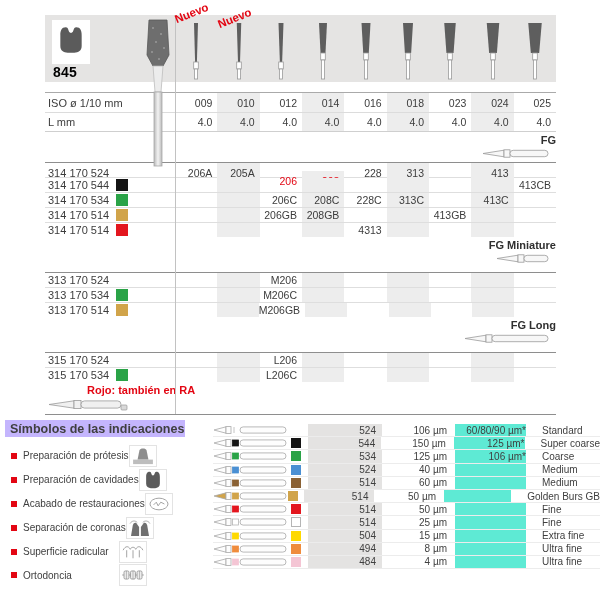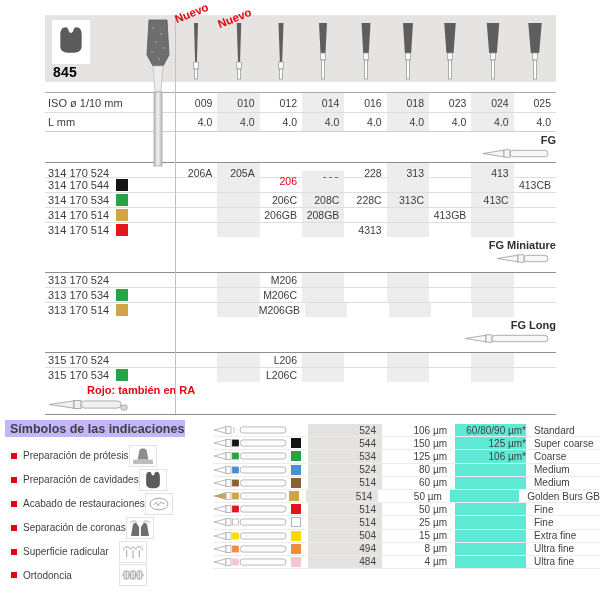--- a/index.html
+++ b/index.html
@@ -46,21 +46,21 @@
   #grit{position:absolute;left:213px;top:420px;width:387px;}
   #grit-rows{margin-top:4px;}
   .grit-row{display:flex;align-items:stretch;height:13.2px;font-size:10px;color:#3f3f3f;border-bottom:1px solid #ececec;}
   .g-icon{width:78px;display:flex;align-items:center;}
   .g-chipw{width:17px;display:flex;align-items:center;}
   .g-chip{width:10px;height:10px;}
   .g-code{width:74px;background:#e4e3e2;display:flex;align-items:center;justify-content:flex-end;padding-right:6px;}
   .g-size{width:71px;display:flex;align-items:center;justify-content:flex-end;padding-right:6px;}
   .g-sp{width:2px;}
   .g-alt{width:71px;background:#5eead4;display:flex;align-items:center;justify-content:flex-end;}
-  .g-name{flex:1;display:flex;align-items:center;padding-left:8px;white-space:nowrap;}
+  .g-name{flex:1;display:flex;align-items:center;padding-left:16px;white-space:nowrap;}
 </style>
 </head>
 <body>
 
 <div id="page">
 
   <div id="catalog">
     <div class="chead">
       <div class="icon-box">
         <span>
@@ -469,21 +469,21 @@
               <polygon points="1,6 13,2.8 13,9.2" fill="#fdfdfd" stroke="#a8a8a8" stroke-width="0.8"></polygon>
               <rect x="13" y="2.6" width="5" height="6.8" fill="#fdfdfd" stroke="#a8a8a8" stroke-width="0.8"></rect>
               <rect x="19.5" y="3" width="6" height="6" fill="#4a8fd3" stroke="#4a8fd3" stroke-width="0.8"></rect>
               <rect x="27" y="2.9" width="46" height="6.2" rx="3.1" fill="#fdfdfd" stroke="#a8a8a8" stroke-width="0.8"></rect>
             </svg>
           </span>
           <span class="g-chipw">
             <span class="g-chip" style="background: rgb(74, 143, 211);"></span>
           </span>
           <span class="g-code">524</span>
-          <span class="g-size">80 µm</span>
+          <span class="g-size">40 µm</span>
           <span class="g-sp"></span>
           <span class="g-alt"></span>
           <span class="g-name">Medium</span>
         </div>
         <div class="grit-row">
           <span class="g-icon">
             <svg width="75" height="12" viewBox="0 0 75 12">
               <polygon points="1,6 13,2.8 13,9.2" fill="#fdfdfd" stroke="#a8a8a8" stroke-width="0.8"></polygon>
               <rect x="13" y="2.6" width="5" height="6.8" fill="#fdfdfd" stroke="#a8a8a8" stroke-width="0.8"></rect>
               <rect x="19.5" y="3" width="6" height="6" fill="#8a6134" stroke="#8a6134" stroke-width="0.8"></rect>

